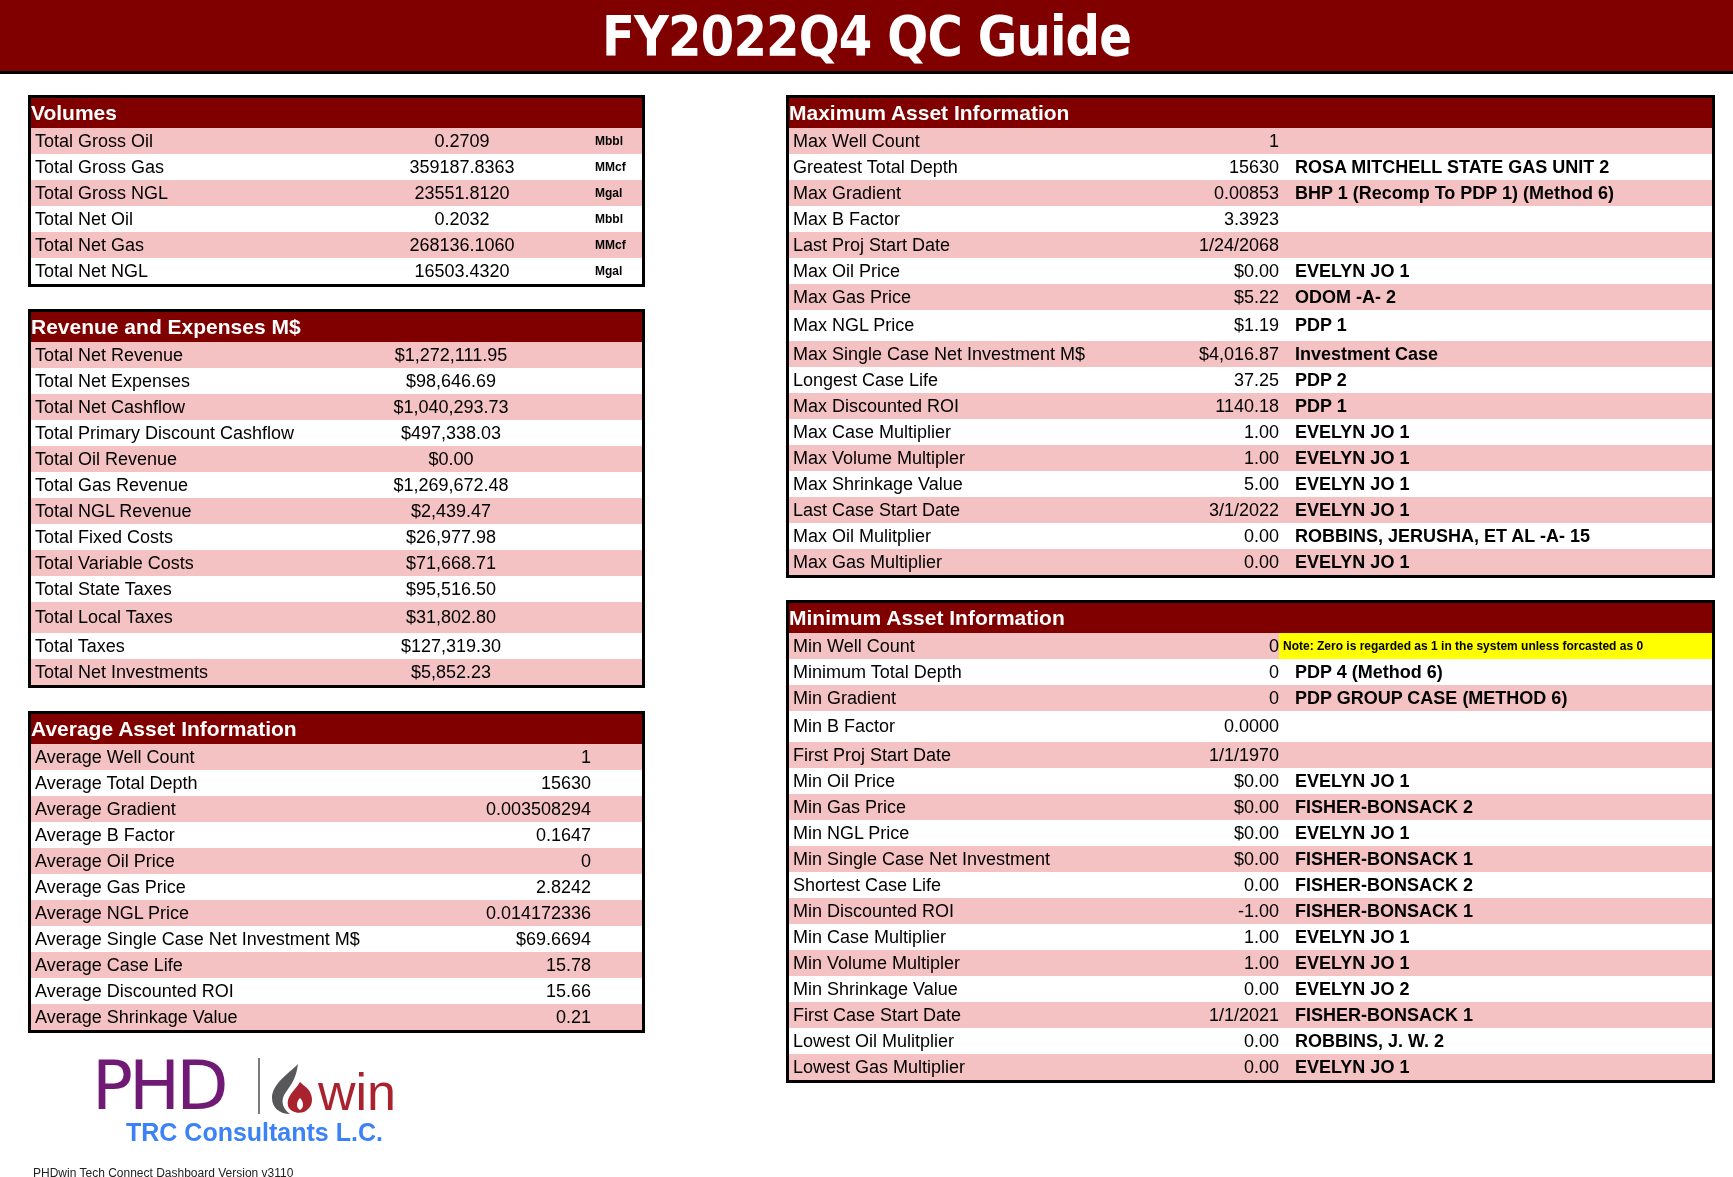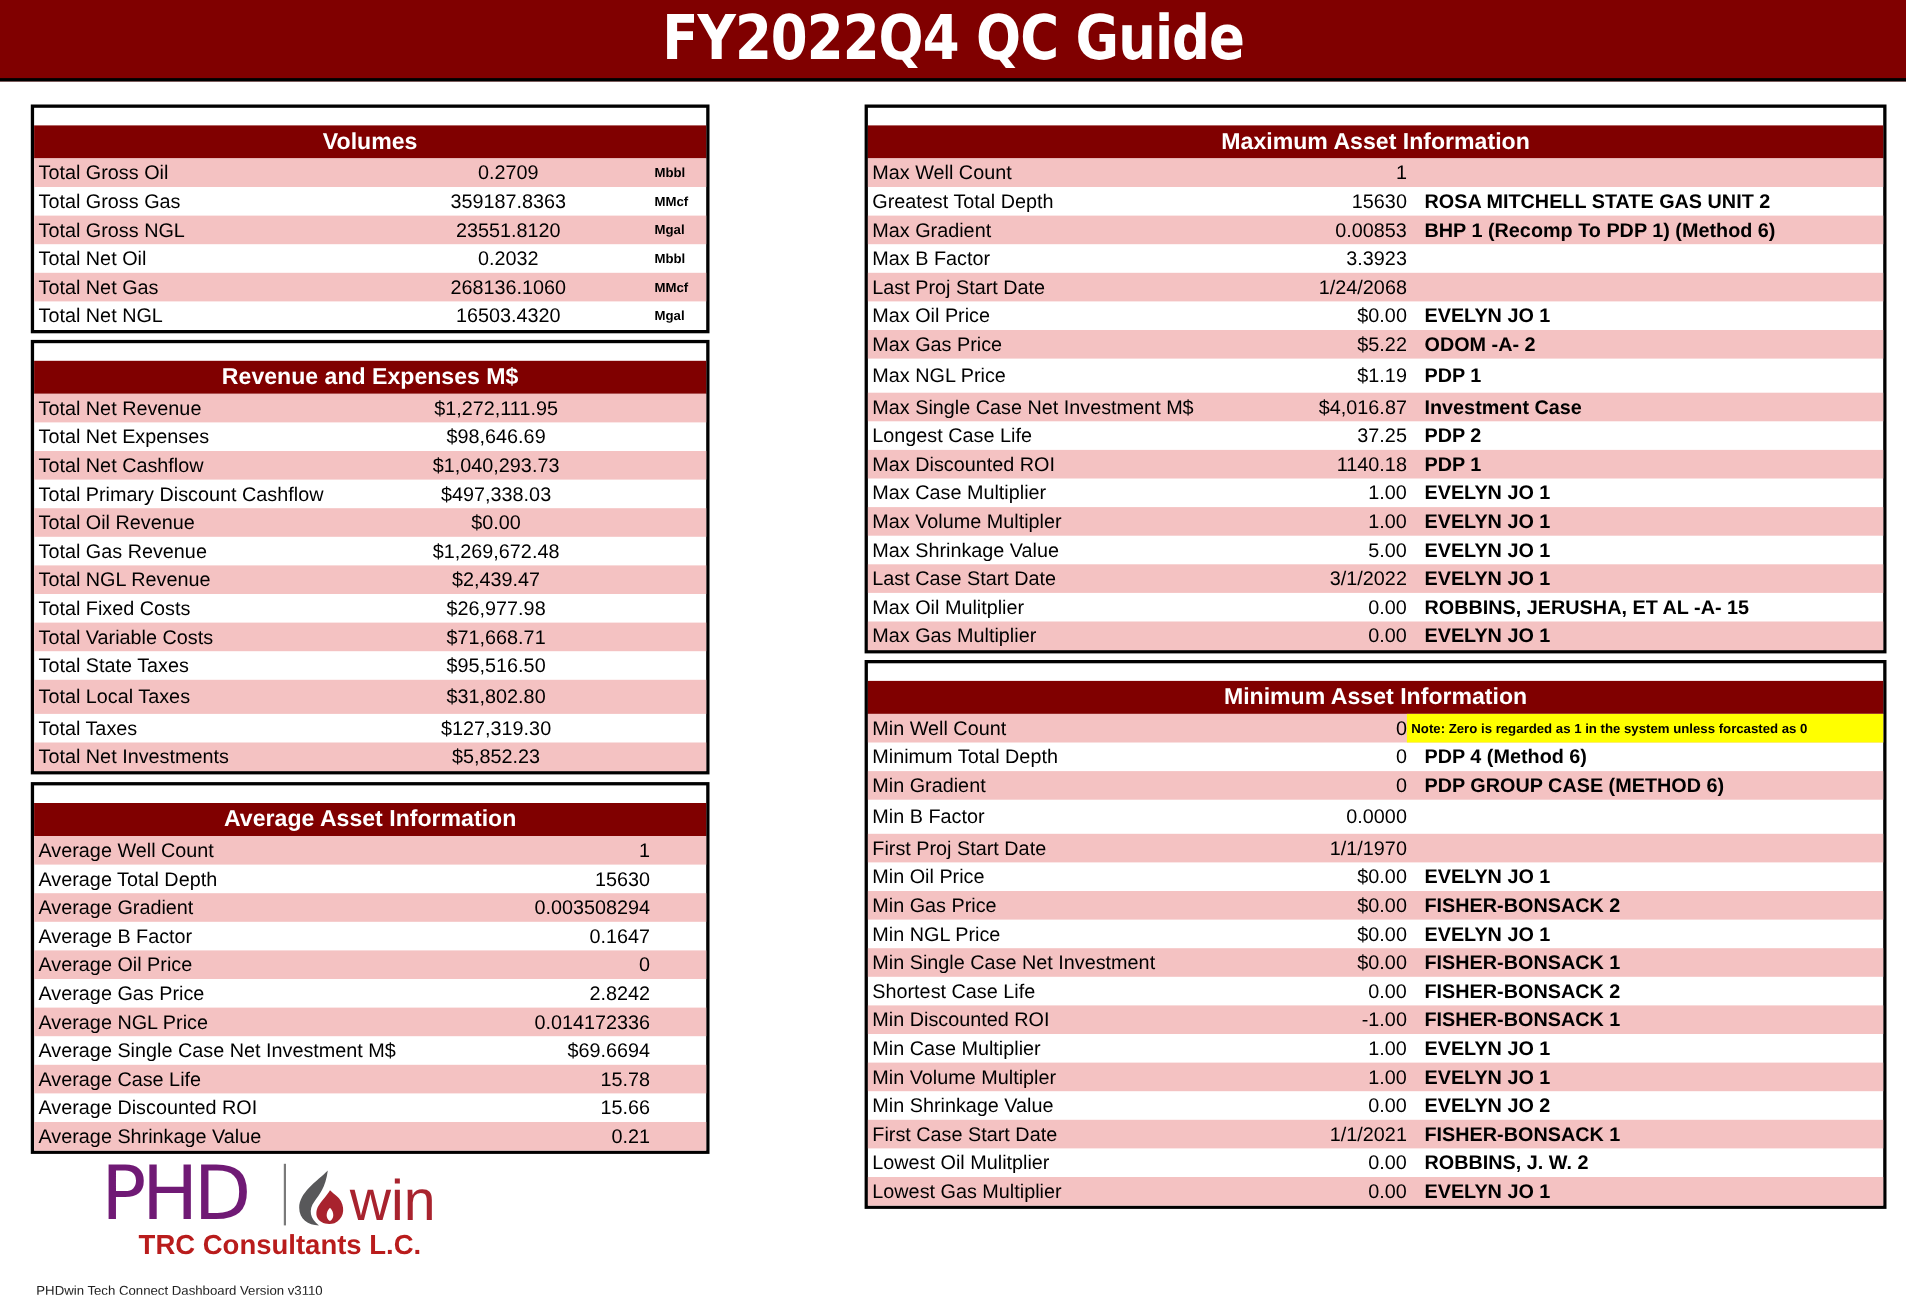--- a/index.html
+++ b/index.html
@@ -14,21 +14,21 @@
   .title-band h1 {
     color: #fff; font-size: 56px; font-weight: bold; letter-spacing: -1px;
     font-family: "DejaVu Sans", sans-serif; transform: scaleX(0.86);
   }
 
   .panel {
     position: absolute; border: 3px solid #000; background: #fff;
   }
   .panel-head {
     background: #800000; color: #fff; font-weight: bold; font-size: 21px;
-    height: 30px; line-height: 30px; text-align: center; margin-top: 16px;
+    height: 30px; line-height: 30px; 
   }
   .row {
     display: flex; align-items: center; height: 26px; font-size: 18px; white-space: nowrap;
   }
   .row.pink { background: #f4c2c2; }
   .row .lbl { padding-left: 4px; }
   .row .val { text-align: center; }
   .row .unit { font-size: 12px; font-weight: bold; }
   .row .case { font-weight: bold; padding-left: 16px; }
   .note {
@@ -68,21 +68,21 @@
     color: #701a75; letter-spacing: -4px; line-height: 72px;
     font-family: "DejaVu Sans", sans-serif;
   }
   .logo .divider { position: absolute; left: 166px; top: 8px; width: 2px; height: 56px; background: #7a7a7a; }
   .logo .flame { position: absolute; left: 176px; top: 12px; width: 48px; height: 54px; }
   .logo .win {
     position: absolute; left: 226px; top: 14px; font-size: 52px; color: #a8232e; line-height: 56px;
     font-family: Liberation Sans, sans-serif; font-weight: normal;
   }
   .logo .trc {
-    position: absolute; left: 34px; top: 68px; font-size: 25px; font-weight: bold; color: #b91c1c;
+    position: absolute; left: 34px; top: 68px; font-size: 25px; font-weight: bold; color: #3b82f6;
   }
   .version {
     position: absolute; left: 33px; top: 1166px; font-size: 12px; color: #222;
   }
 </style>
 </head>
 <body>
 
 <div class="title-band">
   <h1>FY2022Q4 QC Guide</h1>

